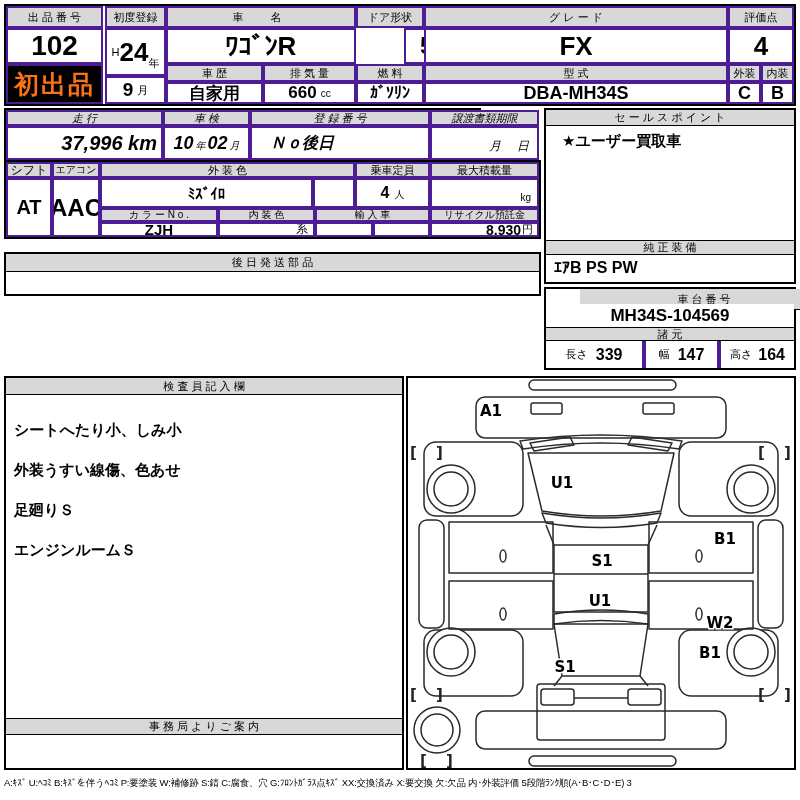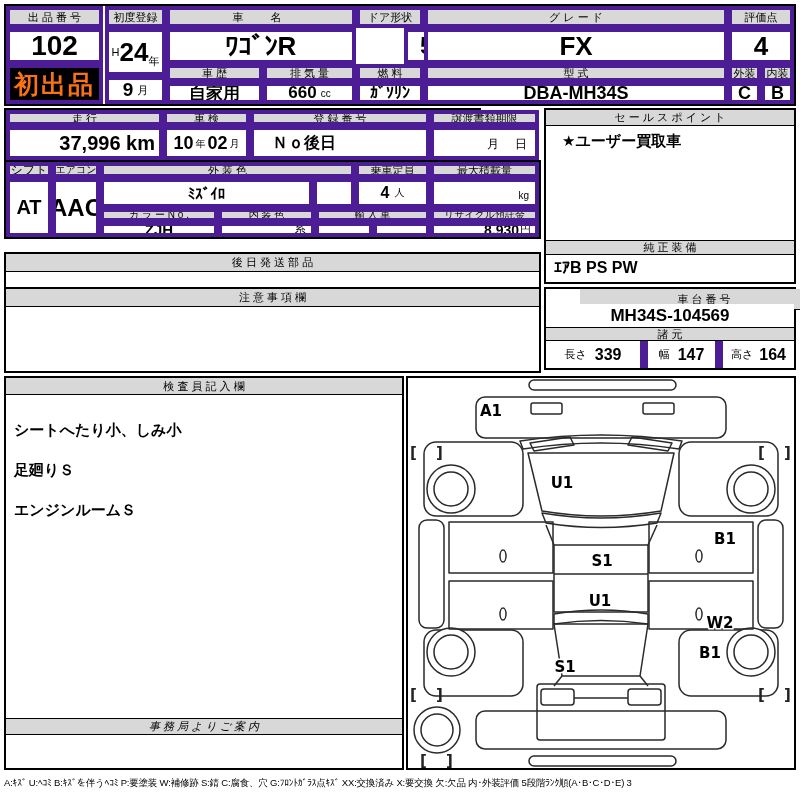--- a/index.html
+++ b/index.html
@@ -1,19 +1,19 @@
 <!DOCTYPE html>
 <html><head>
 <meta charset="utf-8">
 <style>
   html,body{margin:0;padding:0;background:#fff;}
   #sheet{position:relative;width:800px;height:800px;background:#fff;
     font-family:"Liberation Sans","DejaVu Sans",sans-serif;color:#000;overflow:hidden;}
   .box{position:absolute;border:2px solid #000;background:#fff;box-sizing:border-box;}
-  .c{position:absolute;border:4px solid #4c1d95;box-sizing:border-box;display:flex;
+  .c{position:absolute;border:2px solid #4c1d95;box-sizing:border-box;display:flex;
      align-items:center;justify-content:center;background:#fff;overflow:hidden;white-space:nowrap;}
   .bar{position:absolute;box-sizing:border-box;display:flex;align-items:center;justify-content:center;
      background:#d8d8d8;border-bottom:1px solid #000;font-size:11px;white-space:nowrap;}
   .bar.mid{border-top:1px solid #000;}
   .hdr{background:#d8d8d8;font-size:11px;}
   .val{font-weight:bold;}
   .left{justify-content:flex-start;}
   .right{justify-content:flex-end;}
   .noborder{border:none;}
   .sm{font-size:11px;font-weight:normal;}
@@ -69,21 +69,21 @@
     <div class="c val" style="left:418px;top:76px;width:304px;height:22px;font-size:18px;">DBA-MH34S</div>
 
     <div class="c hdr" style="left:722px;top:0;width:66px;height:22px;">評価点</div>
     <div class="c val" style="left:722px;top:22px;width:66px;height:36px;font-size:26px;">4</div>
     <div class="c hdr" style="left:722px;top:58px;width:33px;height:18px;">外装</div>
     <div class="c hdr" style="left:755px;top:58px;width:33px;height:18px;">内装</div>
     <div class="c val" style="left:722px;top:76px;width:33px;height:22px;font-size:18px;">C</div>
     <div class="c val" style="left:755px;top:76px;width:33px;height:22px;font-size:18px;">B</div>
   </div>
 
-  <div class="box" style="left:4px;top:108px;width:477px;height:56px;">
+  <div class="box" style="left:4px;top:108px;width:477px;height:56px;font-style:italic;">
     <div class="c hdr" style="left:0;top:0;width:157px;height:16px;">走 行</div>
     <div class="c val right" style="left:0;top:16px;width:157px;height:34px;font-size:20px;padding-right:4px;">37,996 km</div>
     <div class="c hdr" style="left:157px;top:0;width:87px;height:16px;">車 検</div>
     <div class="c" style="left:157px;top:16px;width:87px;height:34px;gap:2px;">
       <span class="val" style="font-size:18px;">10</span>
         <span class="tiny" style="align-self:flex-end;padding-bottom:5px;">年</span>
         <span class="val" style="font-size:18px;">02</span>
         <span class="tiny" style="align-self:flex-end;padding-bottom:5px;">月</span>
     </div>
     <div class="c hdr" style="left:244px;top:0;width:180px;height:16px;">登 録 番 号</div>
@@ -125,23 +125,20 @@
     <div class="c" style="left:424px;top:60px;width:109px;height:15px;justify-content:flex-end;padding-right:4px;gap:1px;">
       <span class="val" style="font-size:14px;">8,930</span>
         <span style="font-size:11px;">円</span>
     </div>
   </div>
 
   <div class="box" style="left:4px;top:252px;width:537px;height:44px;">
     <div class="bar" style="left:0;top:0;width:533px;height:18px;">後 日 発 送 部 品</div>
   </div>
 
-  <div class="box" style="left:4px;top:287px;width:537px;height:86px;">
-    <div class="bar" style="left:0;top:0;width:533px;height:18px;">注 意 事 項 欄</div>
-  </div>
 
   <div class="box" style="left:544px;top:108px;width:252px;height:176px;">
     <div class="bar" style="left:0;top:0;width:248px;height:16px;">セ ー ル ス ポ イ ン ト</div>
     <div class="lines" style="left:0;top:16px;width:248px;height:115px;font-size:15px;padding-left:16px;">★ユーザー買取車</div>
     <div class="bar mid" style="left:0;top:130px;width:248px;height:15px;">純 正 装 備</div>
     <div class="lines" style="left:0;top:145px;width:248px;height:27px;font-size:16px;padding-top:3px;">ｴｱB PS PW</div>
   </div>
 
   <div class="box" style="left:544px;top:287px;width:252px;height:83px;">
     <div class="bar" style="left:0;top:0;width:248px;height:21px;margin-left:34px;">車 台 番 号</div>
@@ -158,24 +155,25 @@
     <div class="c" style="left:173px;top:52px;width:75px;height:27px;gap:6px;border-top:none;border-right:none;border-bottom:none;">
       <span class="sm">高さ</span>
         <span class="val" style="font-size:16px;">164</span>
     </div>
   </div>
 
   <div class="box" style="left:4px;top:376px;width:400px;height:394px;">
     <div class="bar" style="left:0;top:0;width:396px;height:17px;">検 査 員 記 入 欄</div>
     <div class="lines" style="left:0;top:17px;width:396px;height:323px;">
       <div>シートへたり小、しみ小</div>
+      <div>外装うすい線傷、色あせ</div>
       <div>足廻りＳ</div>
       <div>エンジンルームＳ</div>
     </div>
-    <div class="bar mid" style="left:0;top:340px;width:396px;height:17px;font-style:italic;">事 務 局 よ り ご 案 内</div>
+    <div class="bar mid" style="left:0;top:340px;width:396px;height:17px;">事 務 局 よ り ご 案 内</div>
   </div>
 
   <div class="box" style="left:406px;top:376px;width:390px;height:394px;">
     <svg width="386" height="390" viewBox="0 0 386 390">
       <g stroke="#2a2a2a" stroke-width="1.5" fill="none" stroke-linejoin="round">
 
         <rect x="121" y="2" width="147" height="10" rx="5"></rect>
         <rect x="68" y="19" width="250" height="41" rx="9"></rect>
         <rect x="123" y="25" width="31" height="11" rx="2"></rect>
         <rect x="235" y="25" width="31" height="11" rx="2"></rect>

